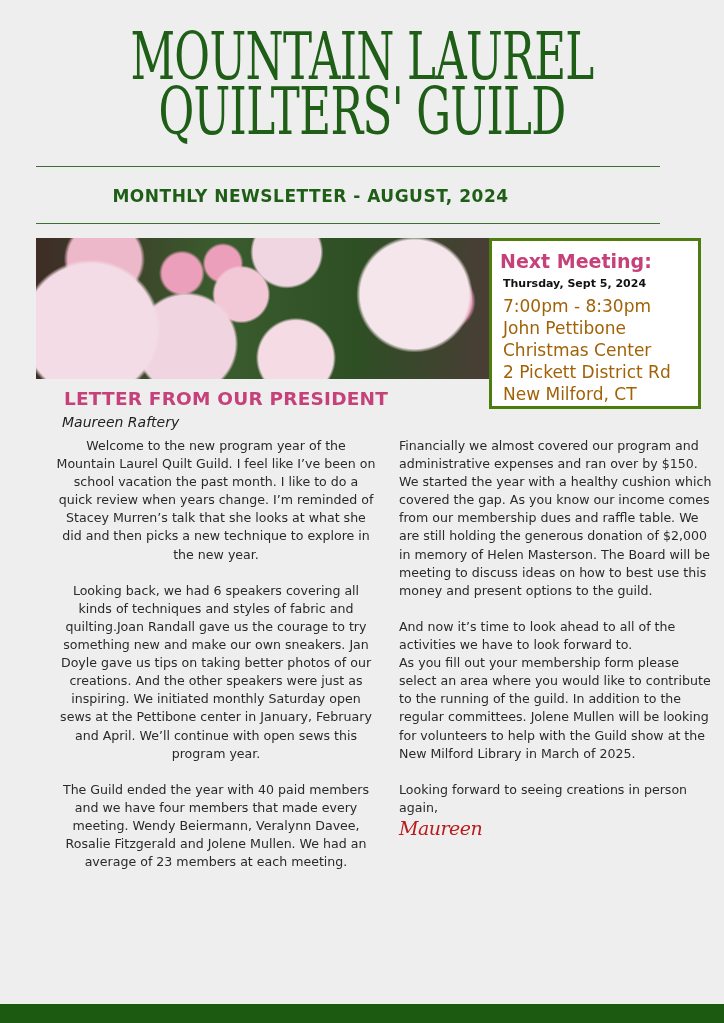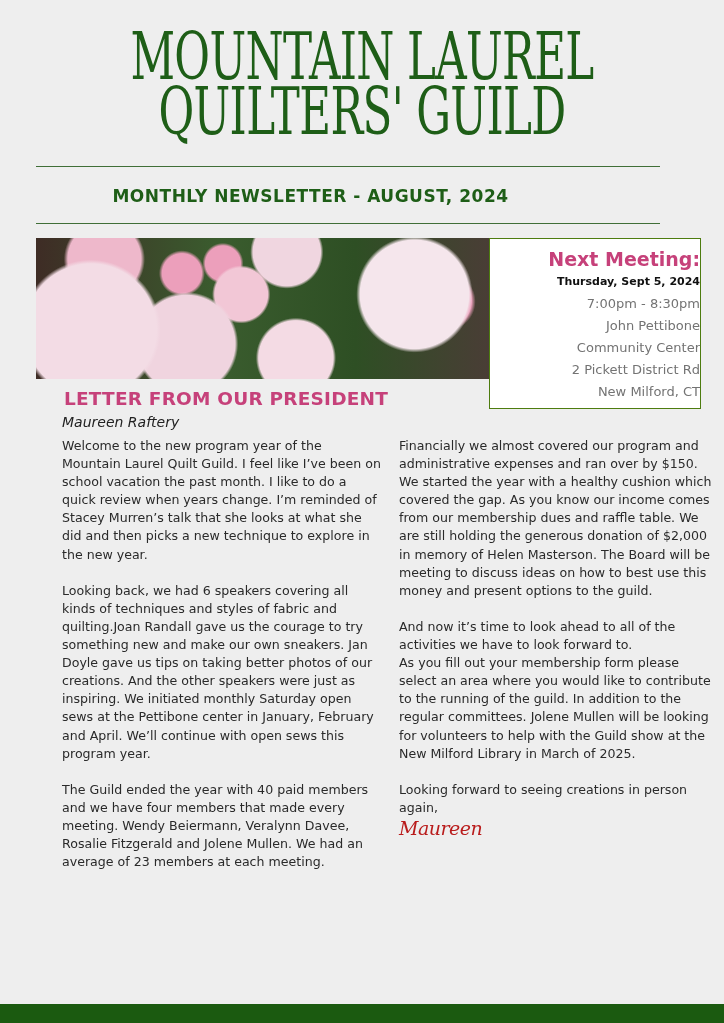--- a/index.html
+++ b/index.html
@@ -33,43 +33,42 @@
         radial-gradient(circle at 45% 40%, #f2c7d6 0 10%, transparent 11%),
         radial-gradient(circle at 15% 15%, #eeb8cb 0 9%, transparent 10%),
         radial-gradient(circle at 32% 25%, #ec9fbb 0 6%, transparent 7%),
         radial-gradient(circle at 41% 18%, #ec9fbb 0 6%, transparent 7%),
         radial-gradient(circle at 90% 45%, #ec9fbb 0 6%, transparent 7%),
         radial-gradient(circle at 55% 10%, #f0d6e0 0 12%, transparent 13%),
         linear-gradient(90deg, #3e2c25, #3a5c2e 40%, #2e4f24 70%, #4a3d36);
     }
     .meeting {
       position: absolute; left: 489px; top: 238px; width: 212px; height: 171px;
-      background: #ffffff; border: 1px solid #4d7c0f; box-sizing: border-box;
+      background: #ffffff; border: 3px solid #4d7c0f; box-sizing: border-box;
       padding: 8px 0 0 11px;
-      text-align: right;
     }
     .meeting .head {
       font-family: "DejaVu Sans", sans-serif; font-weight: bold;
       font-size: 19px; color: #c6417a; line-height: 24px; margin-left: -3px;
     }
-    .meeting .line { font-size: 13px; line-height: 22px; color: #737373; }
+    .meeting .line { font-size: 17px; line-height: 22px; color: #a16207; }
     .meeting .date { font-weight: bold; font-size: 11px; color: #111; }
     .sec-head {
       position: absolute; left: 64px; top: 388px;
       font-weight: bold; font-size: 18.5px; color: #c6417a; letter-spacing: 0.2px;
     }
     .byline {
       position: absolute; left: 62px; top: 414px;
       font-style: italic; font-size: 14px; color: #222;
     }
     .col {
       position: absolute; top: 437px; width: 320px;
       font-size: 12.6px; line-height: 18.1px; color: #2a2a2a;
     }
-    .col.left { left: 62px; }
+    .col.left { left: 56px; text-align: center; }
     .col.right { left: 399px; }
     .col p { margin: 0 0 18.1px 0; white-space: pre-line; }
     .sig {
       font-family: "DejaVu Serif", serif; font-style: italic;
       font-size: 19px; color: #b91c1c; margin-top: -16px; letter-spacing: -0.5px;
     }
     .footer-bar {
       position: absolute; left: 0; top: 1004px; width: 724px; height: 19px;
       background: #1b5a10;
     }
@@ -84,21 +83,21 @@
 <div class="subtitle">MONTHLY NEWSLETTER - AUGUST, 2024</div>
 <div class="rule" style="top:223px;"></div>
 
 <div class="hero" role="img" aria-label="Pink and white mountain laurel flowers"></div>
 
 <div class="meeting">
   <div class="head">Next Meeting:</div>
   <div class="line date">Thursday, Sept 5, 2024</div>
   <div class="line">7:00pm - 8:30pm</div>
   <div class="line">John Pettibone</div>
-  <div class="line">Community Center</div>
+  <div class="line">Christmas Center</div>
   <div class="line">2 Pickett District Rd</div>
   <div class="line">New Milford, CT</div>
 </div>
 
 <div class="sec-head">LETTER FROM OUR PRESIDENT</div>
 <div class="byline">Maureen Raftery</div>
 
 <div class="col left">
   <p>Welcome to the new program year of the Mountain Laurel Quilt Guild. I feel like I’ve been on school vacation the past month.  I like to do a quick review when years change. I’m reminded of Stacey Murren’s talk that she looks at what she did and then picks a new technique to explore in the new year.</p>
   <p>Looking back, we had 6 speakers covering all kinds of techniques and styles of fabric and quilting.Joan Randall gave us the courage to try something new and make our own sneakers. Jan Doyle gave us tips on taking better photos of our creations. And the other speakers were just as inspiring. We initiated monthly Saturday open sews at the Pettibone center in January, February and April. We’ll continue with open sews this program year.</p>

